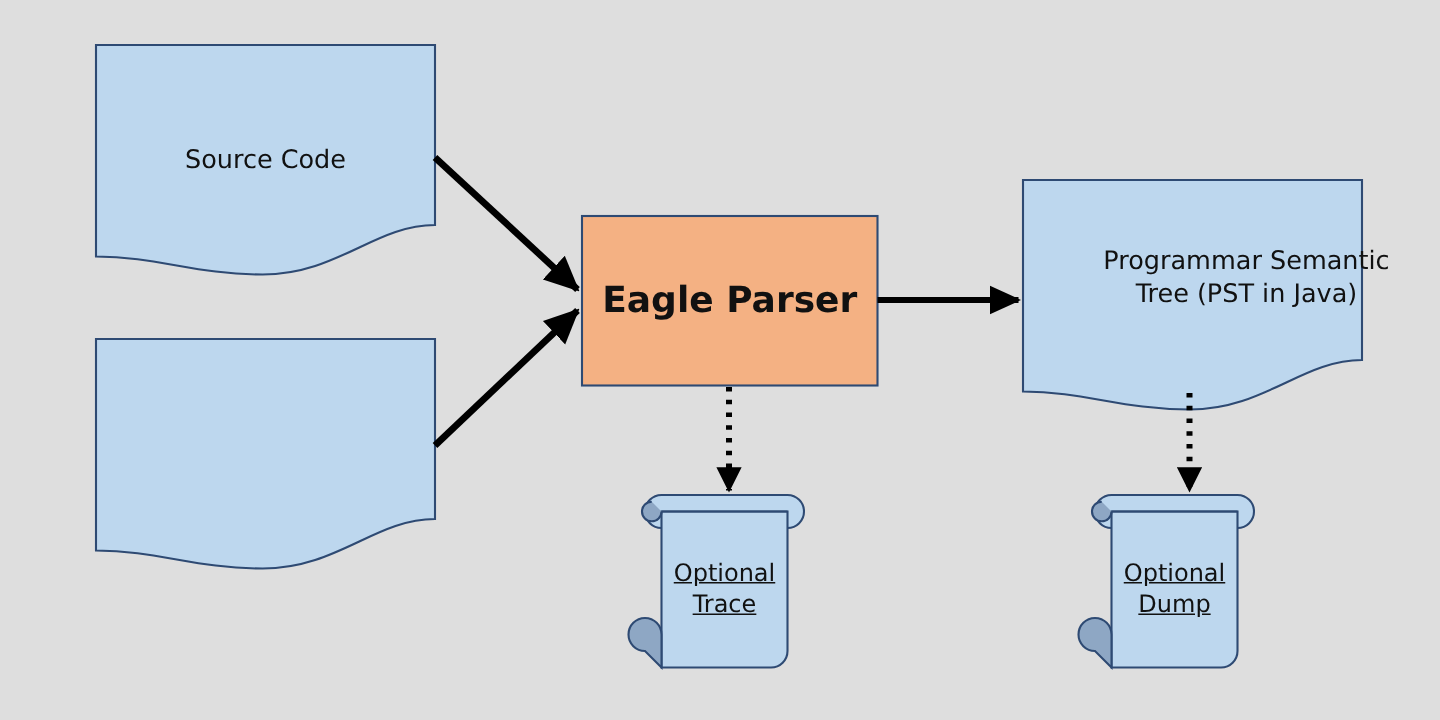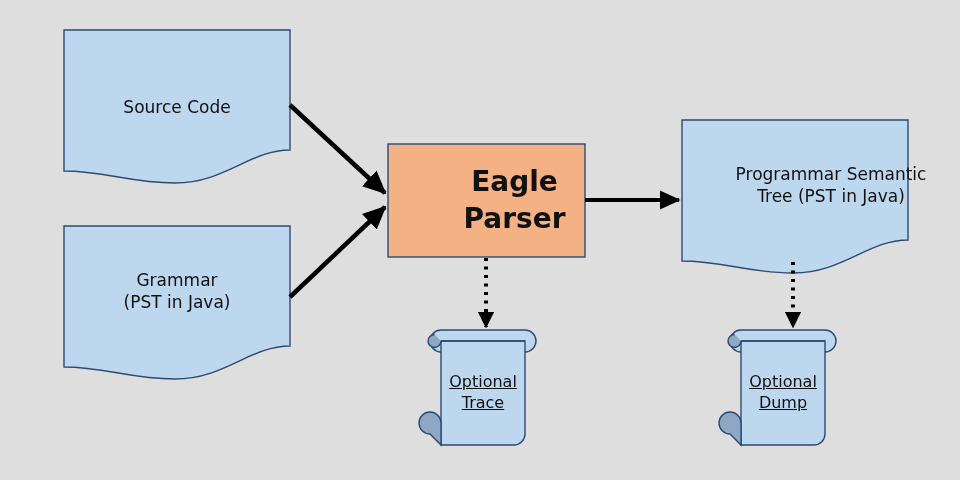--- a/index.html
+++ b/index.html
@@ -34,23 +34,22 @@
     color: #111111;
     pointer-events: none;
     white-space: pre-line;
     line-height: 1.32;
   }
   .lbl-doc {
     font-size: 17px;
     font-weight: 400;
   }
   .lbl-process {
-    font-size: 28px;
+    font-size: 24px;
     font-weight: 700;
-    padding-left: 28px;
   }
   .lbl-scroll {
     font-size: 16px;
     font-weight: 400;
     text-decoration: underline;
   }
 </style>
 </head>
 <body>
 
@@ -104,22 +103,20 @@
 
     <line x1="585" y1="200" x2="679" y2="200" stroke="#000000" stroke-width="4" marker-end="url(#arrow-solid)"></line>
 
     <line x1="486" y1="258" x2="486" y2="327" stroke="#000000" stroke-width="4" stroke-dasharray="3 5.5" stroke-linecap="butt" marker-end="url(#arrow-dotted)"></line>
 
     <line x1="793" y1="262" x2="793" y2="327" stroke="#000000" stroke-width="4" stroke-dasharray="3 5.5" stroke-linecap="butt" marker-end="url(#arrow-dotted)"></line>
   </svg>
 
   <div class="node-label lbl-doc" style="left:64px; top:30px; width:226px; height:130px;margin-top:12px;">Source Code</div>
 
-  <div class="node-label lbl-doc" style="left:64px; top:226px; width:226px; height:130px;">Grammar
-(PST in Java)</div>
 
   <div class="node-label lbl-process" style="left:388px; top:144px; width:197px; height:113px;">Eagle Parser</div>
 
   <div class="node-label lbl-doc" style="left:682px; top:120px; width:226px; height:130px;padding-left:36px;">Programmar Semantic
 Tree (PST in Java)</div>
 
   <div class="node-label lbl-scroll" style="left:441px; top:352px; width:84px; height:80px;">Optional
 Trace</div>
 
   <div class="node-label lbl-scroll" style="left:741px; top:352px; width:84px; height:80px;">Optional

